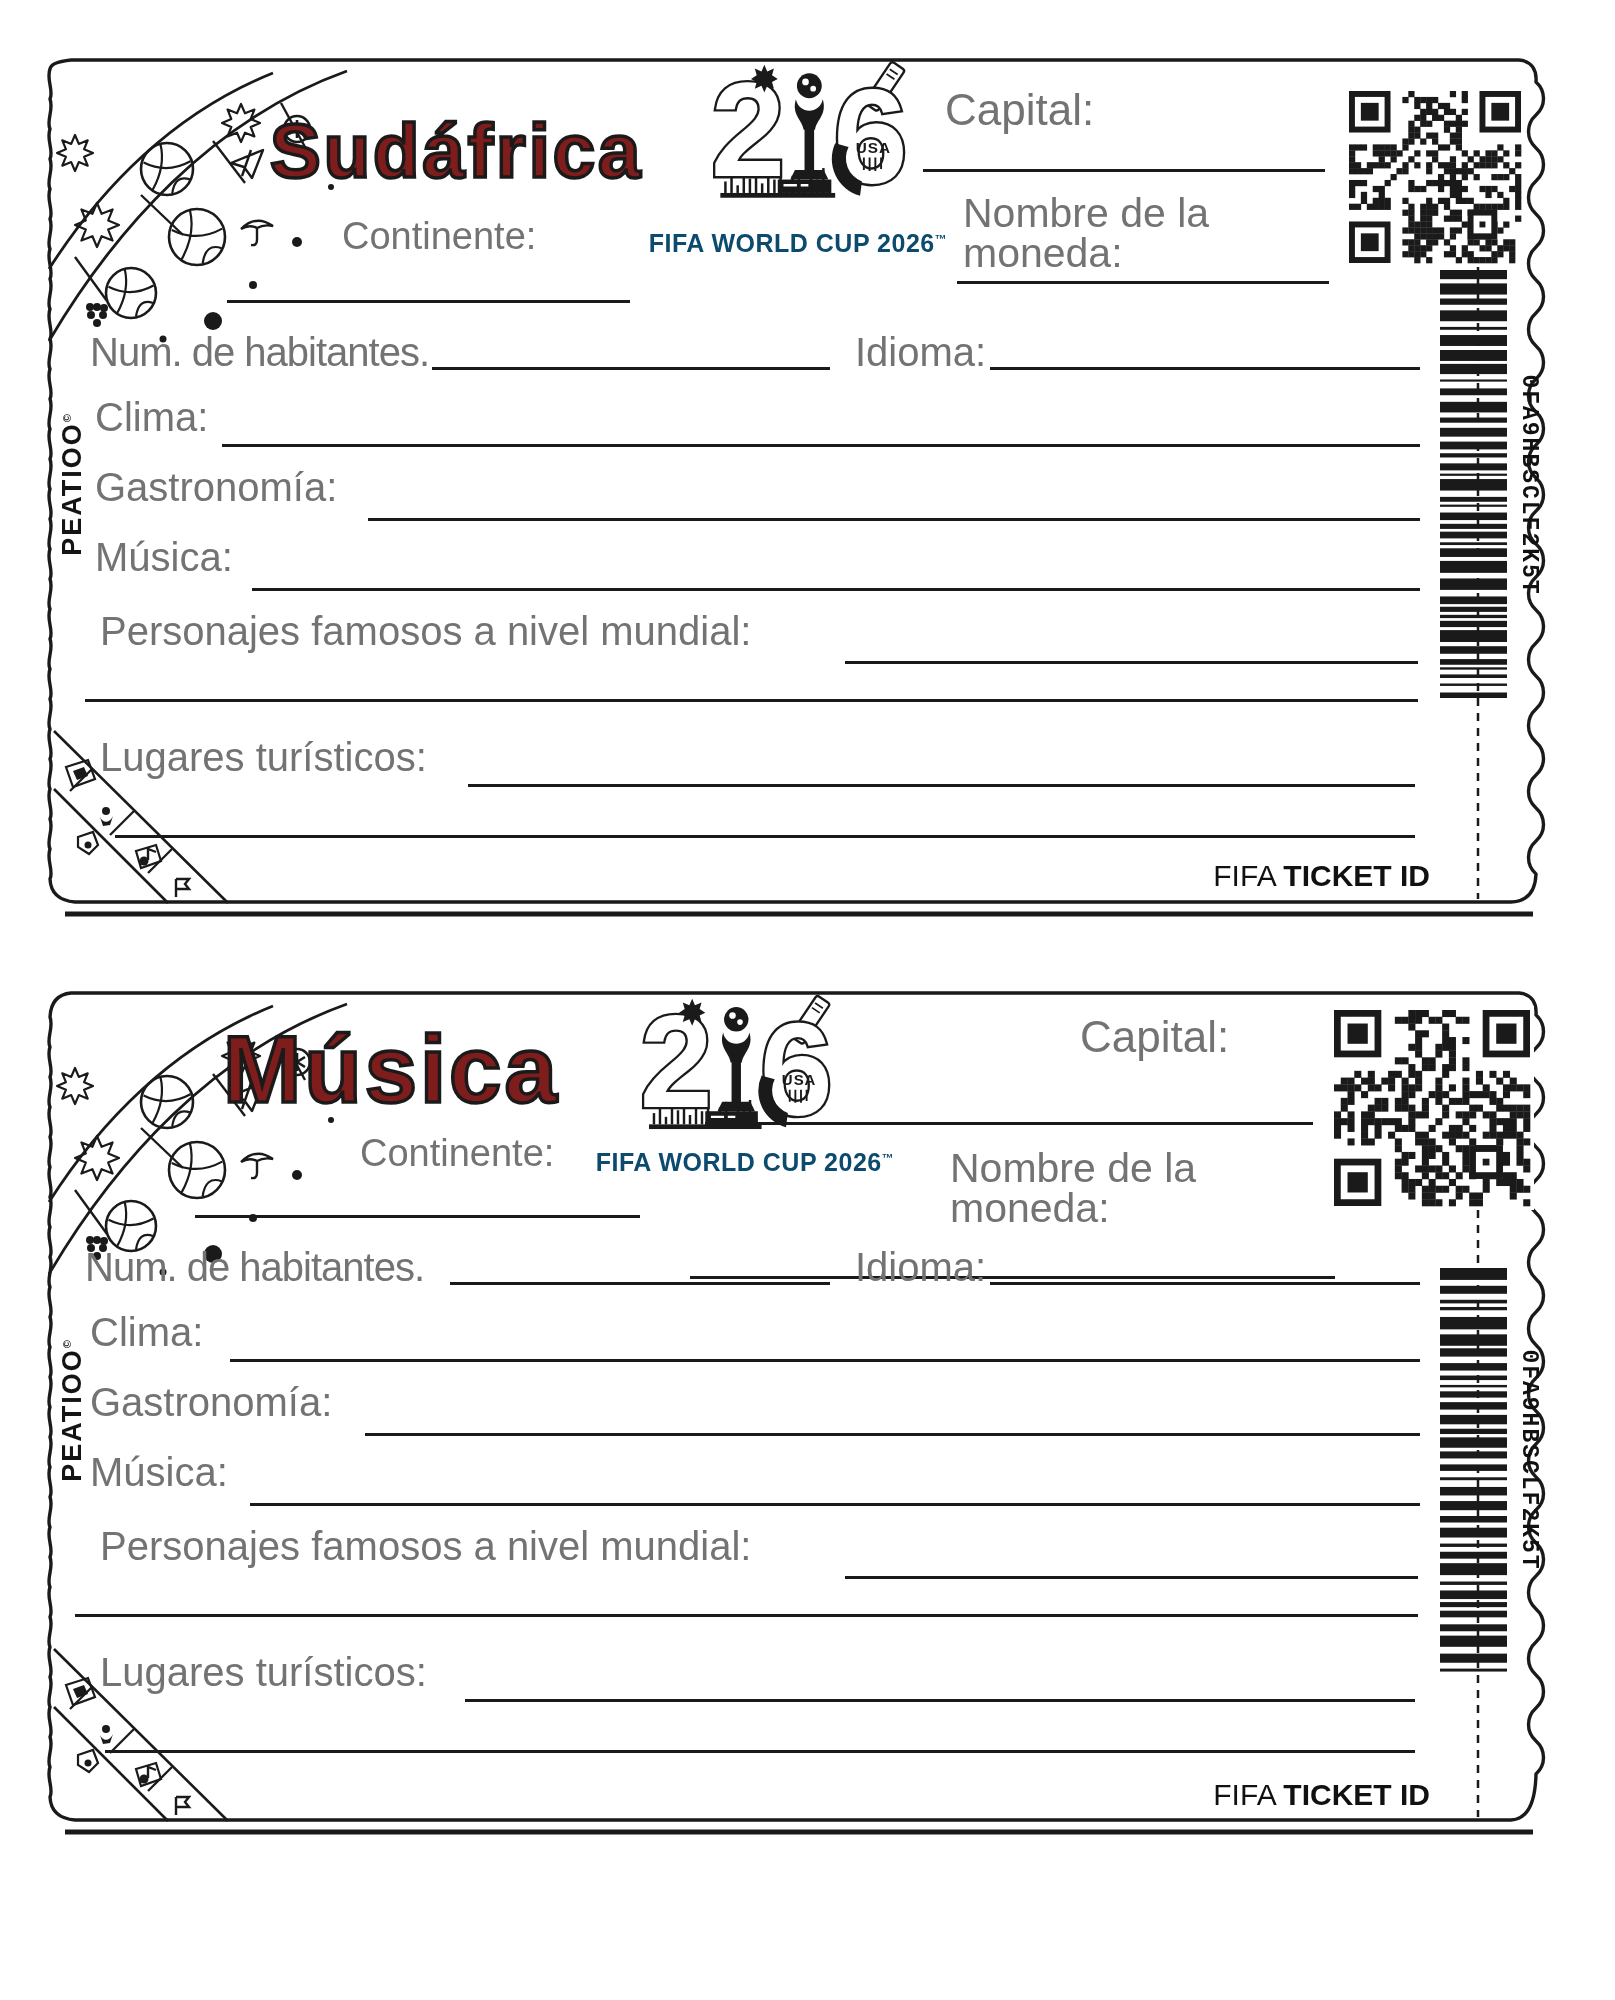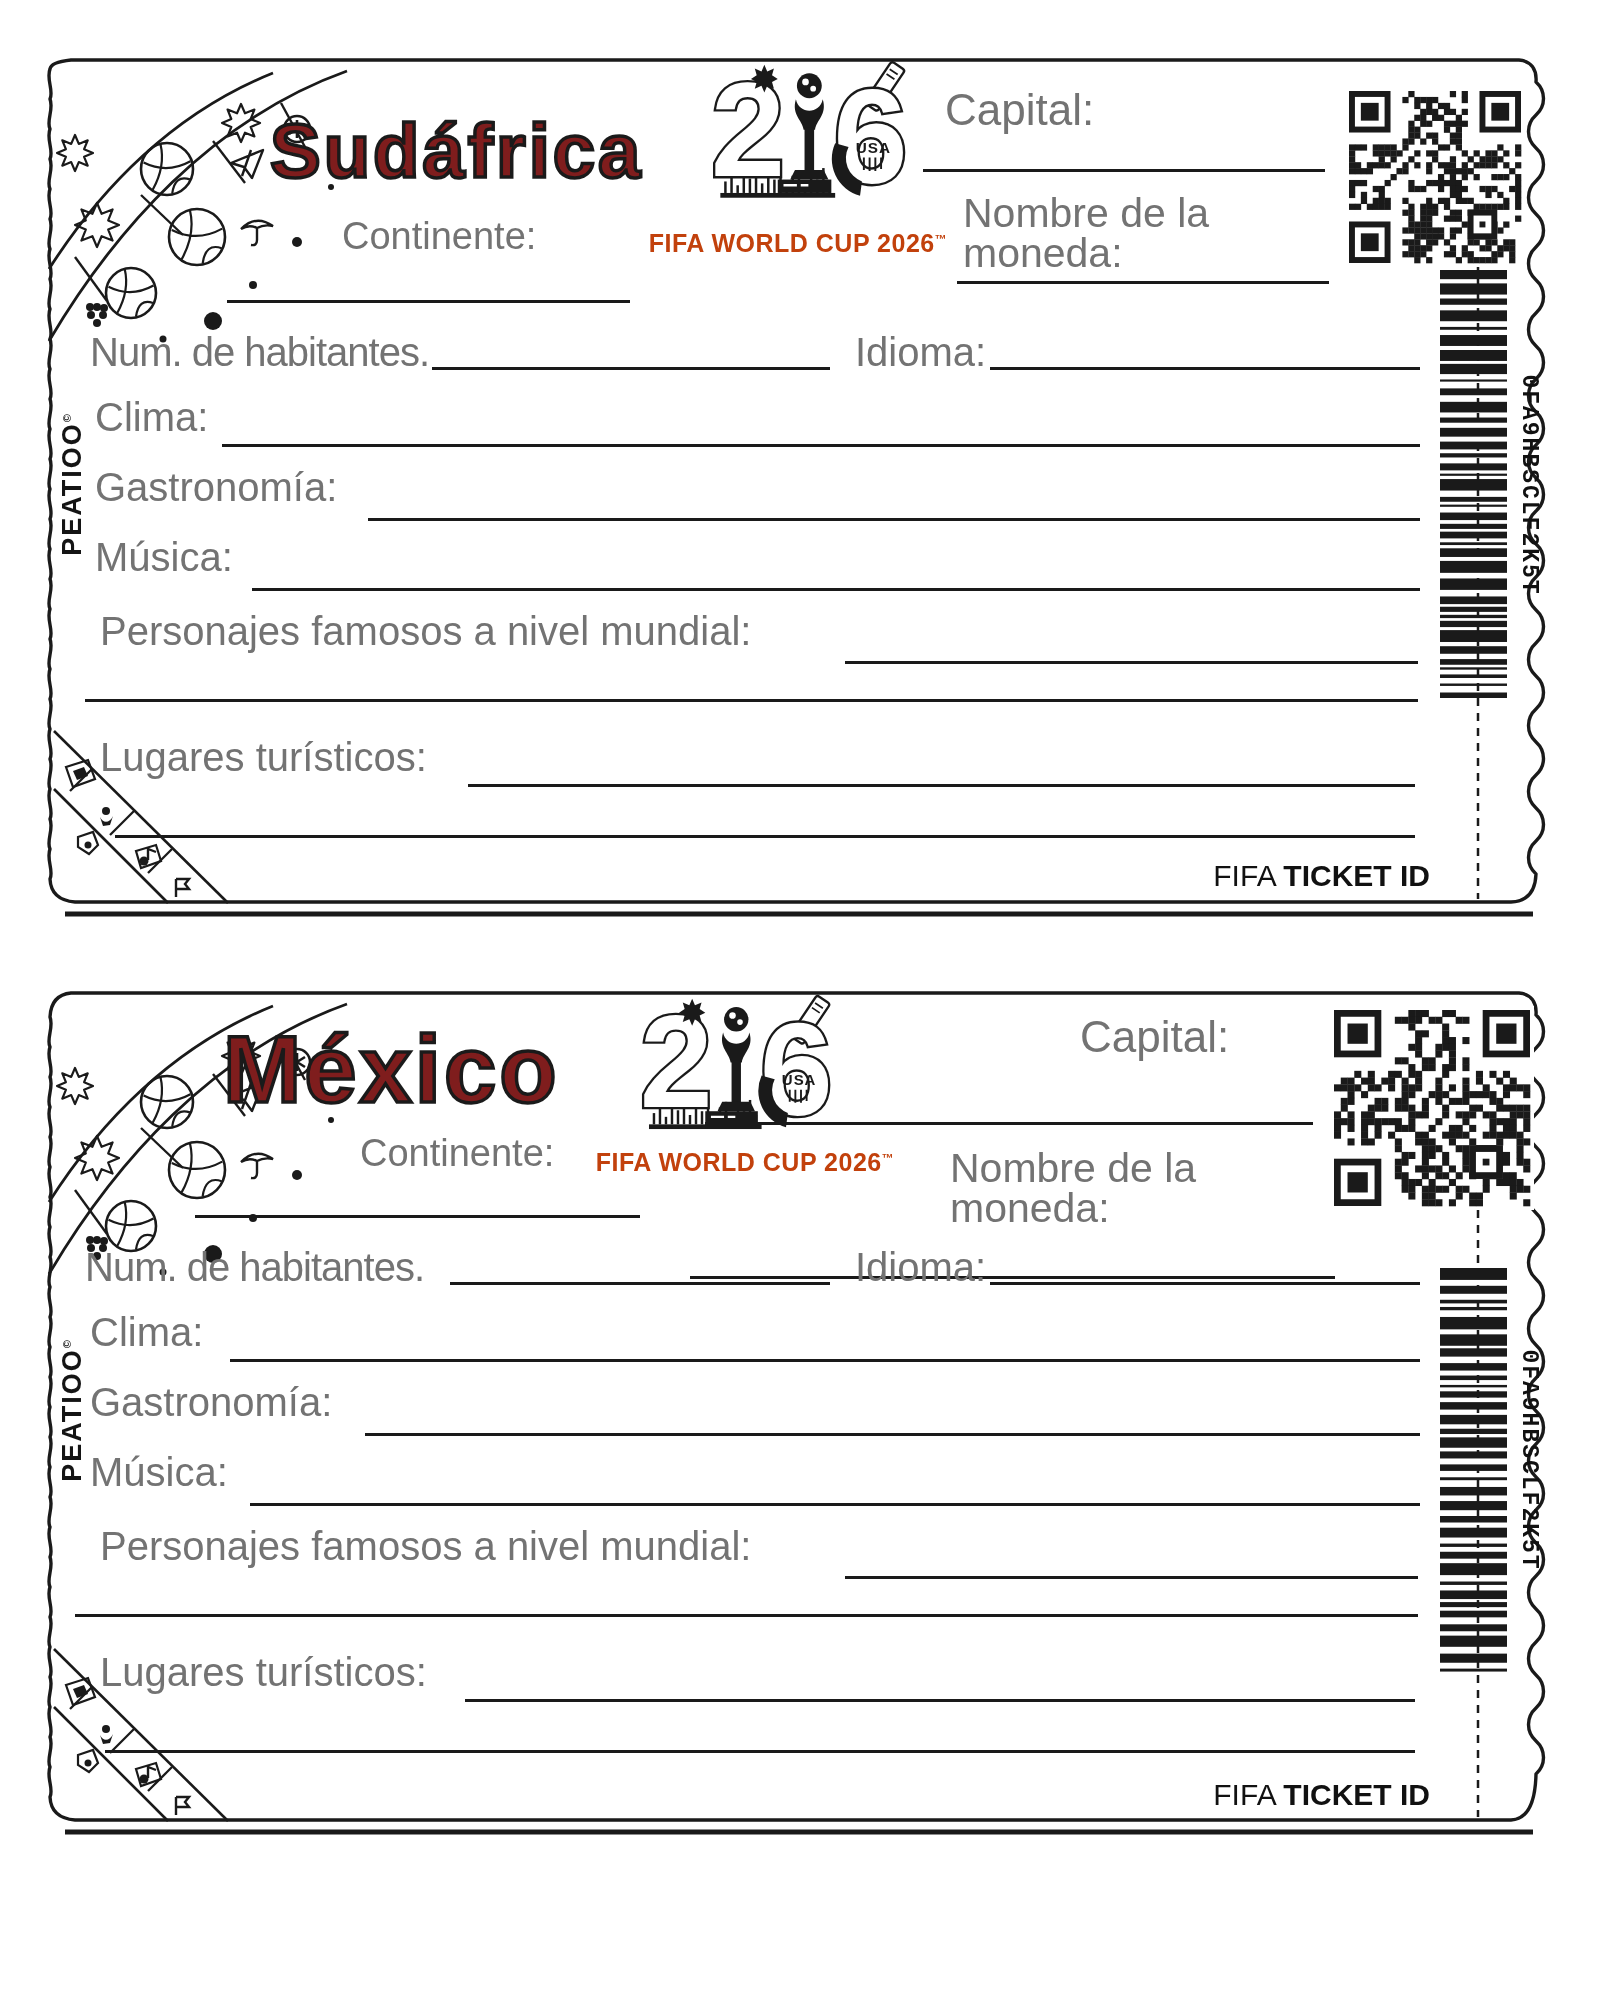--- a/index.html
+++ b/index.html
@@ -11,21 +11,21 @@
   .frame,.corner-tl,.corner-bl,.logo-svg,.qr-svg,.bar-svg{position:absolute;pointer-events:none;}
   .corner-tl{left:0;top:0;}
   .lbl{position:absolute;font-size:40px;color:#737373;white-space:nowrap;}
   .cond{letter-spacing:-1px;}
   .line{position:absolute;height:3px;background:#1a1a1a;}
   .title{position:absolute;font-weight:800;color:#7f1d1d;white-space:nowrap;
          -webkit-text-stroke:3.5px #1a1a1a;letter-spacing:3px;}
   #t1 .title{left:225px;top:50px;font-size:76px;}
   #t2 .title{left:178px;top:26px;font-size:94px;}
   .wc{position:absolute;font-weight:800;font-size:25px;letter-spacing:.5px;
-      text-align:center;color:#c2410c;white-space:nowrap;}
+      text-align:center;color:#0c4a6e;white-space:nowrap;}
   .wc sup{font-size:12px;font-weight:700;}
   .stack{line-height:1.0;}
   .fid{position:absolute;font-size:30px;text-align:right;color:#111;white-space:nowrap;}
   .fid .b{font-weight:400;} .fid .r{font-weight:700;}
   .brand{position:absolute;width:160px;height:32px;transform:rotate(-90deg);
          font-weight:800;font-size:27px;letter-spacing:2px;text-align:center;color:#141414;}
   .brand sup{font-size:11px;letter-spacing:0;}
   .bartext{position:absolute;width:340px;height:30px;transform:rotate(90deg);
            font-family:"Liberation Mono",monospace;font-weight:700;font-size:23px;
            letter-spacing:2px;text-align:center;color:#111;}
@@ -566,21 +566,21 @@
       <circle cx="58" cy="146" r="4" fill="#1a1a1a"></circle>
       <path d="M 52 152 c 3 7 10 6 13 -1 l -3 9 -7 1 z" fill="#1a1a1a"></path>
       <path d="M 30 172 l 15 -5 5 13 -9 9 -11 -7 z" fill="none" stroke="#1a1a1a" stroke-width="2.2"></path>
       <circle cx="40" cy="180" r="3.5" fill="#1a1a1a"></circle>
       <path d="M 88 186 l 20 -6 5 16 -20 7 z" fill="none" stroke="#1a1a1a" stroke-width="2.2"></path>
       <circle cx="96" cy="196" r="4.5" fill="#1a1a1a"></circle>
       <path d="M 100 195 v -11 l 8 3" fill="none" stroke="#1a1a1a" stroke-width="2.4"></path>
       <path d="M 128 214 v 18 M 128 214 h 13 l -4 5 4 5 h -13" fill="none" stroke="#1a1a1a" stroke-width="2.4"></path>
     </svg>
 
-  <div class="title">México</div>
+  <div class="title">Música</div>
   <svg class="logo-svg" style="left:575px;top:3px;width:225px;height:152px;" viewBox="0 0 230 162">
       <rect x="30" y="128" width="2.6" height="12" fill="#1a1a1a"></rect>
       <rect x="36.4" y="120" width="2.6" height="20" fill="#1a1a1a"></rect>
       <rect x="42.8" y="132" width="2.6" height="8" fill="#1a1a1a"></rect>
       <rect x="49.2" y="114" width="2.6" height="26" fill="#1a1a1a"></rect>
       <rect x="55.6" y="125" width="2.6" height="15" fill="#1a1a1a"></rect>
       <rect x="62" y="110" width="2.6" height="30" fill="#1a1a1a"></rect>
       <rect x="68.4" y="130" width="2.6" height="10" fill="#1a1a1a"></rect>
       <rect x="74.80000000000001" y="118" width="2.6" height="22" fill="#1a1a1a"></rect>
       <rect x="81.2" y="126" width="2.6" height="14" fill="#1a1a1a"></rect>

